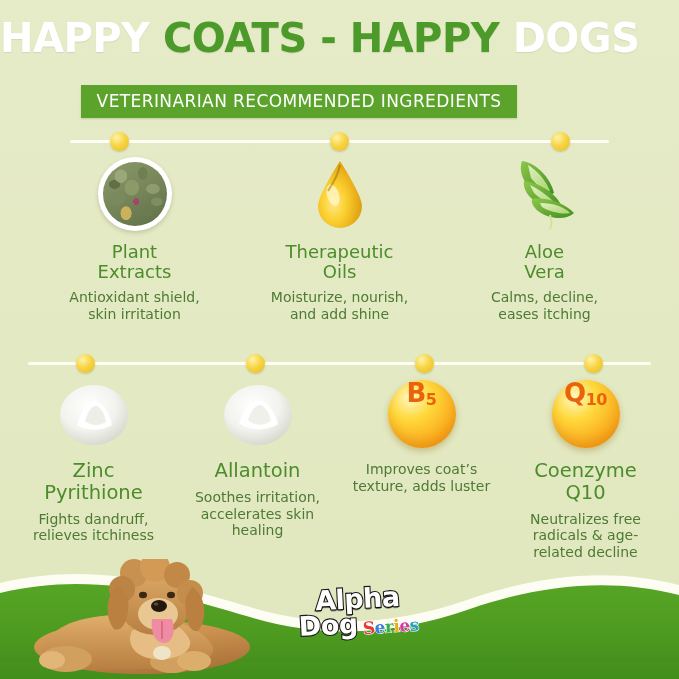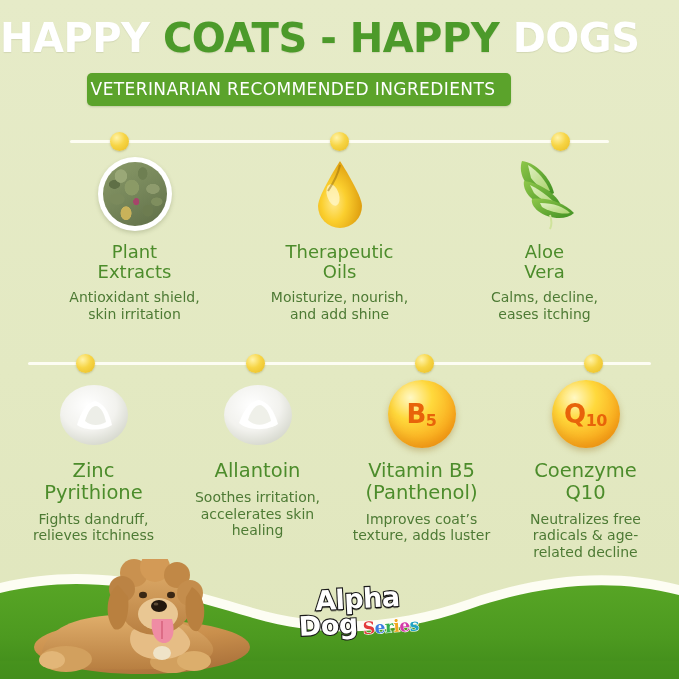--- a/index.html
+++ b/index.html
@@ -36,24 +36,24 @@
     letter-spacing: -0.5px;
     line-height: 1;
     white-space: nowrap;
     text-shadow: 0 1px 1px rgba(120,130,90,0.18);
   }
   .title .w { color: #ffffff; }
   .title .g { color: #4c9a2a; }
 
   .ribbon {
     display: inline-block;
-    margin-top: 15px;
+    margin-top: 27px;
     background: #5ba32b;
-    border-radius: 5px;
-    padding: 6px 16px 7px 4px;
+    border-radius: 0;
+    padding: 6px 16px 7px 16px;
     box-shadow: 0 1px 2px rgba(90,110,60,0.25);
   }
   .ribbon-text {
     font-family: "DejaVu Sans", sans-serif;
     color: #ffffff;
     font-size: 17px;
     font-weight: 500;
     letter-spacing: 0.4px;
     white-space: nowrap;
   }
@@ -167,21 +167,21 @@
     position: relative;
     width: 74px; height: 66px;
   }
   .pill {
     position: relative;
     width: 68px; height: 68px;
     border-radius: 50%;
     background: radial-gradient(circle at 33% 26%, #fff8c4 0%, #ffd93c 32%, #f9a71b 72%, #ef8a0c 100%);
     box-shadow: 0 3px 6px rgba(150,110,20,0.35), inset 0 -6px 10px rgba(200,110,10,0.25);
     display: flex;
-    align-items: center;
+    align-items: flex-start;
     justify-content: center;
   }
   .pill-label {
     font-family: "DejaVu Sans", sans-serif;
     font-weight: bold;
     color: #e8630a;
     font-size: 26px;
     line-height: 1;
     letter-spacing: -0.5px;
   }
@@ -394,22 +394,20 @@
 accelerates skin
 healing</div>
       </div>
 
       <div class="card">
         <div class="icon-box">
           <div class="pill">
             <span class="pill-label"><span>B</span><span class="sub">5</span></span>
           </div>
         </div>
-        <div class="card-title">Vitamin B5
-(Panthenol)</div>
         <div class="card-desc">Improves coat’s
 texture, adds luster</div>
       </div>
 
       <div class="card">
         <div class="icon-box">
           <div class="pill">
             <span class="pill-label"><span>Q</span><span class="sub">10</span></span>
           </div>
         </div>

